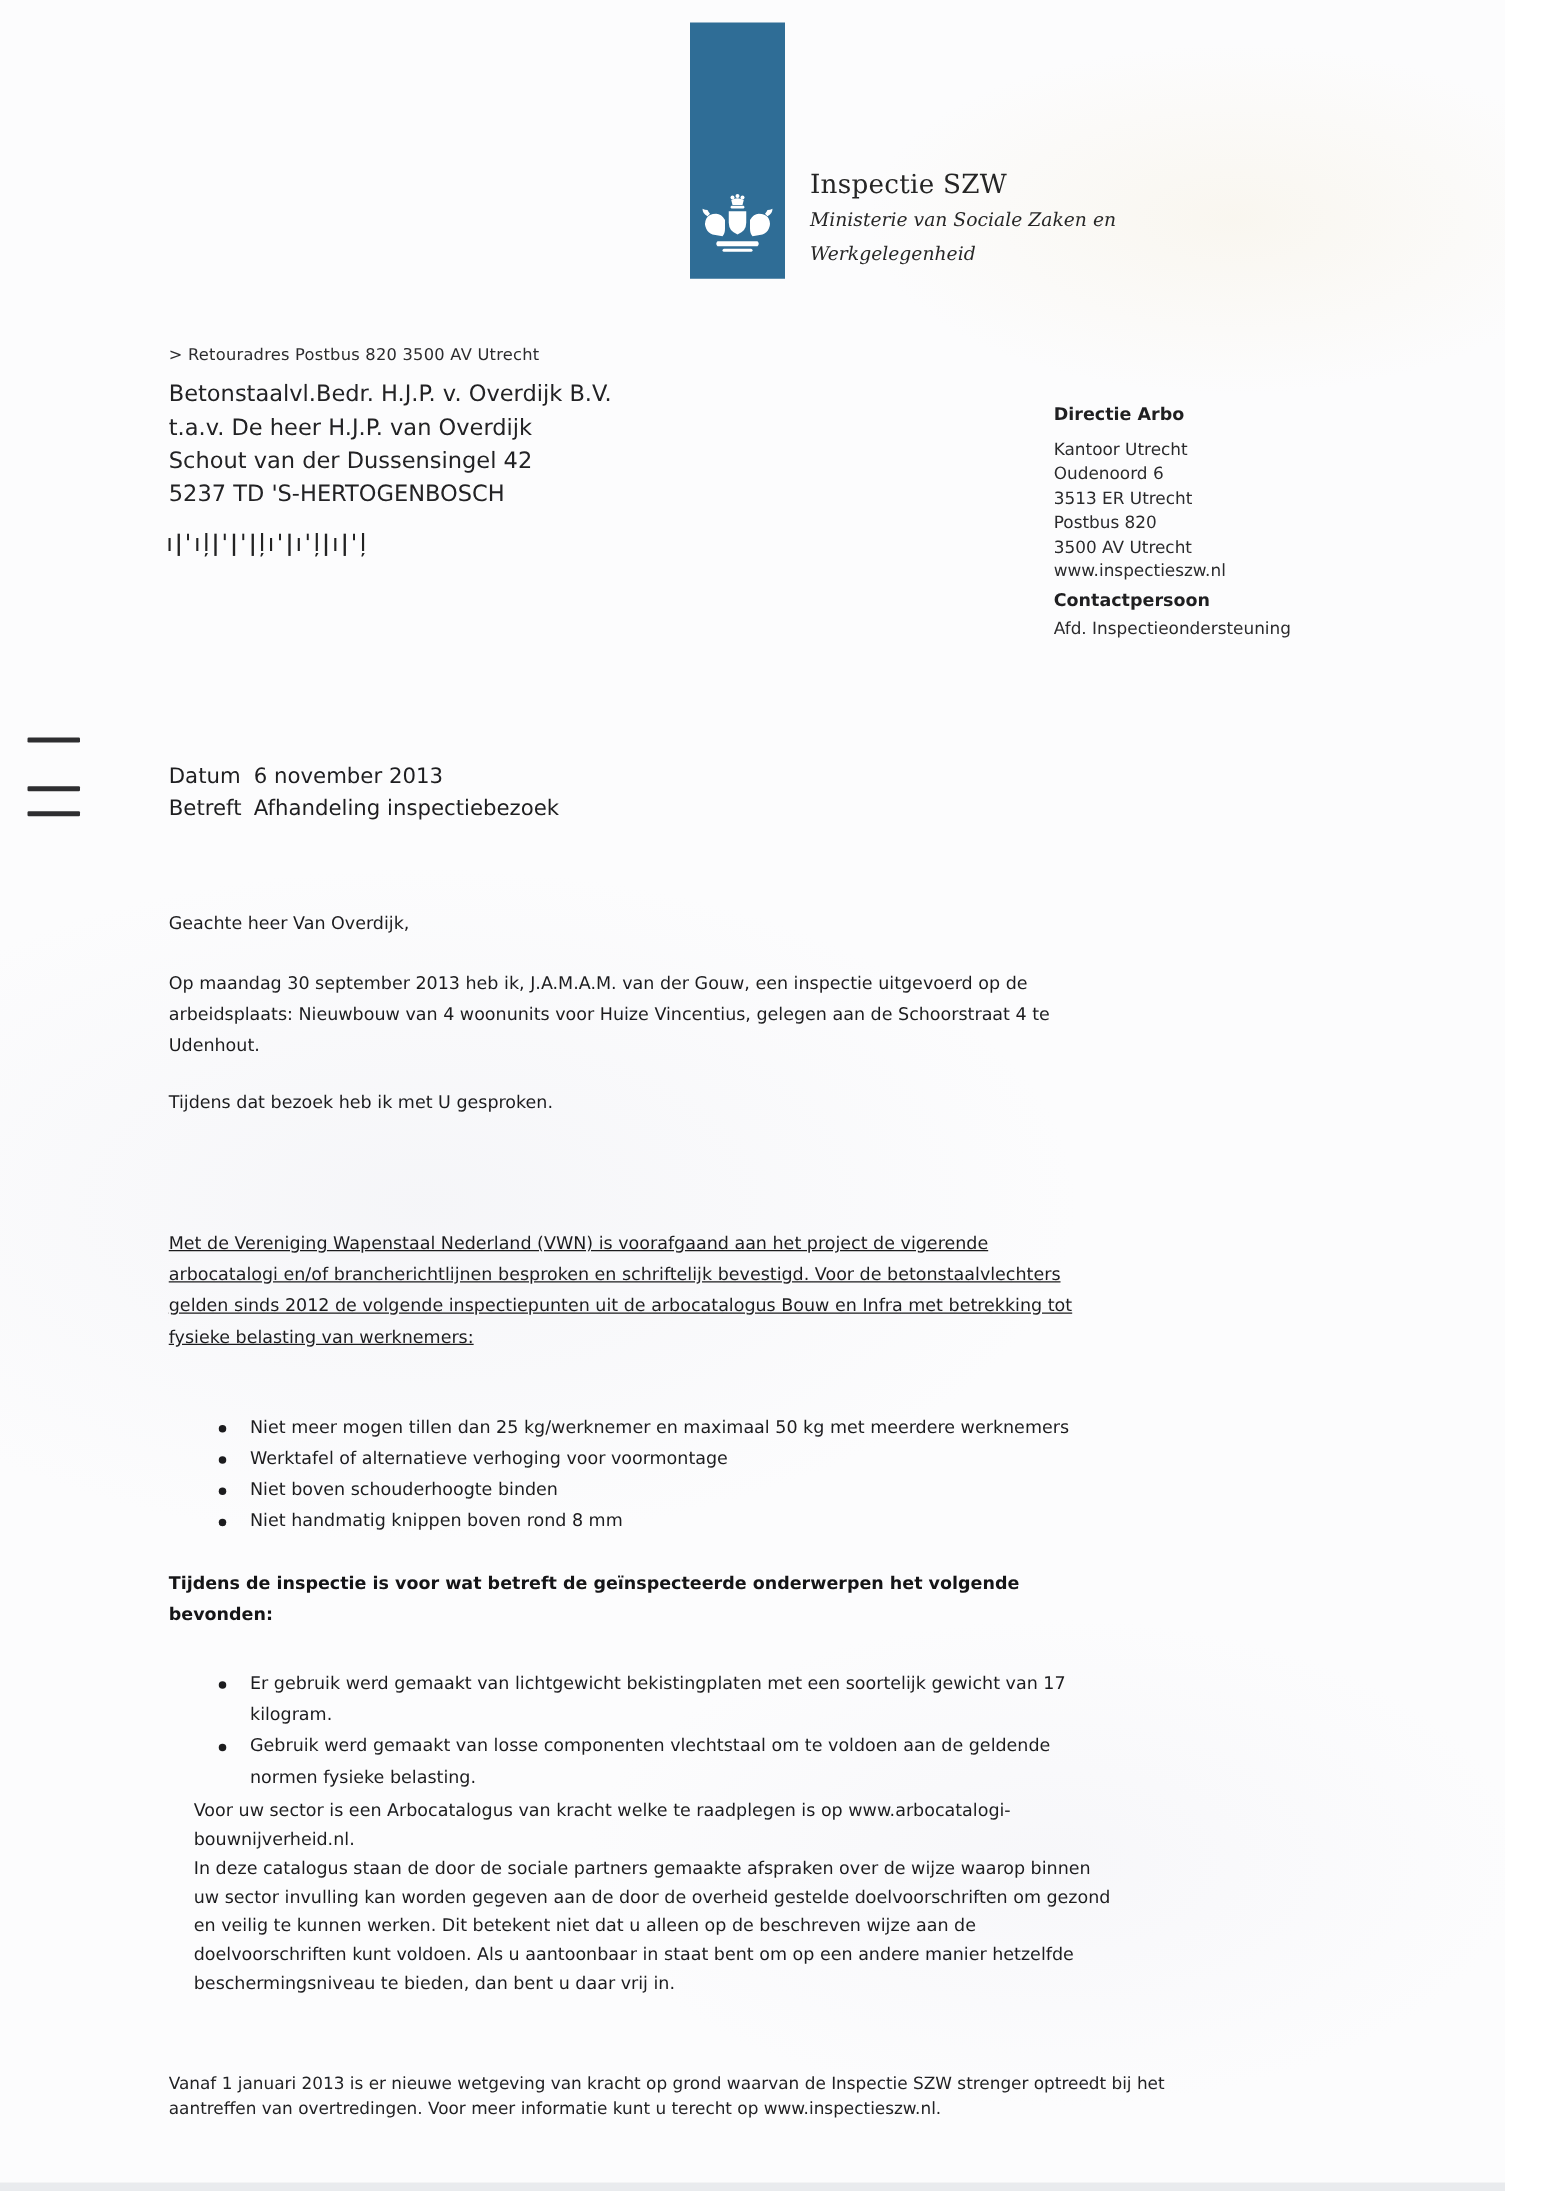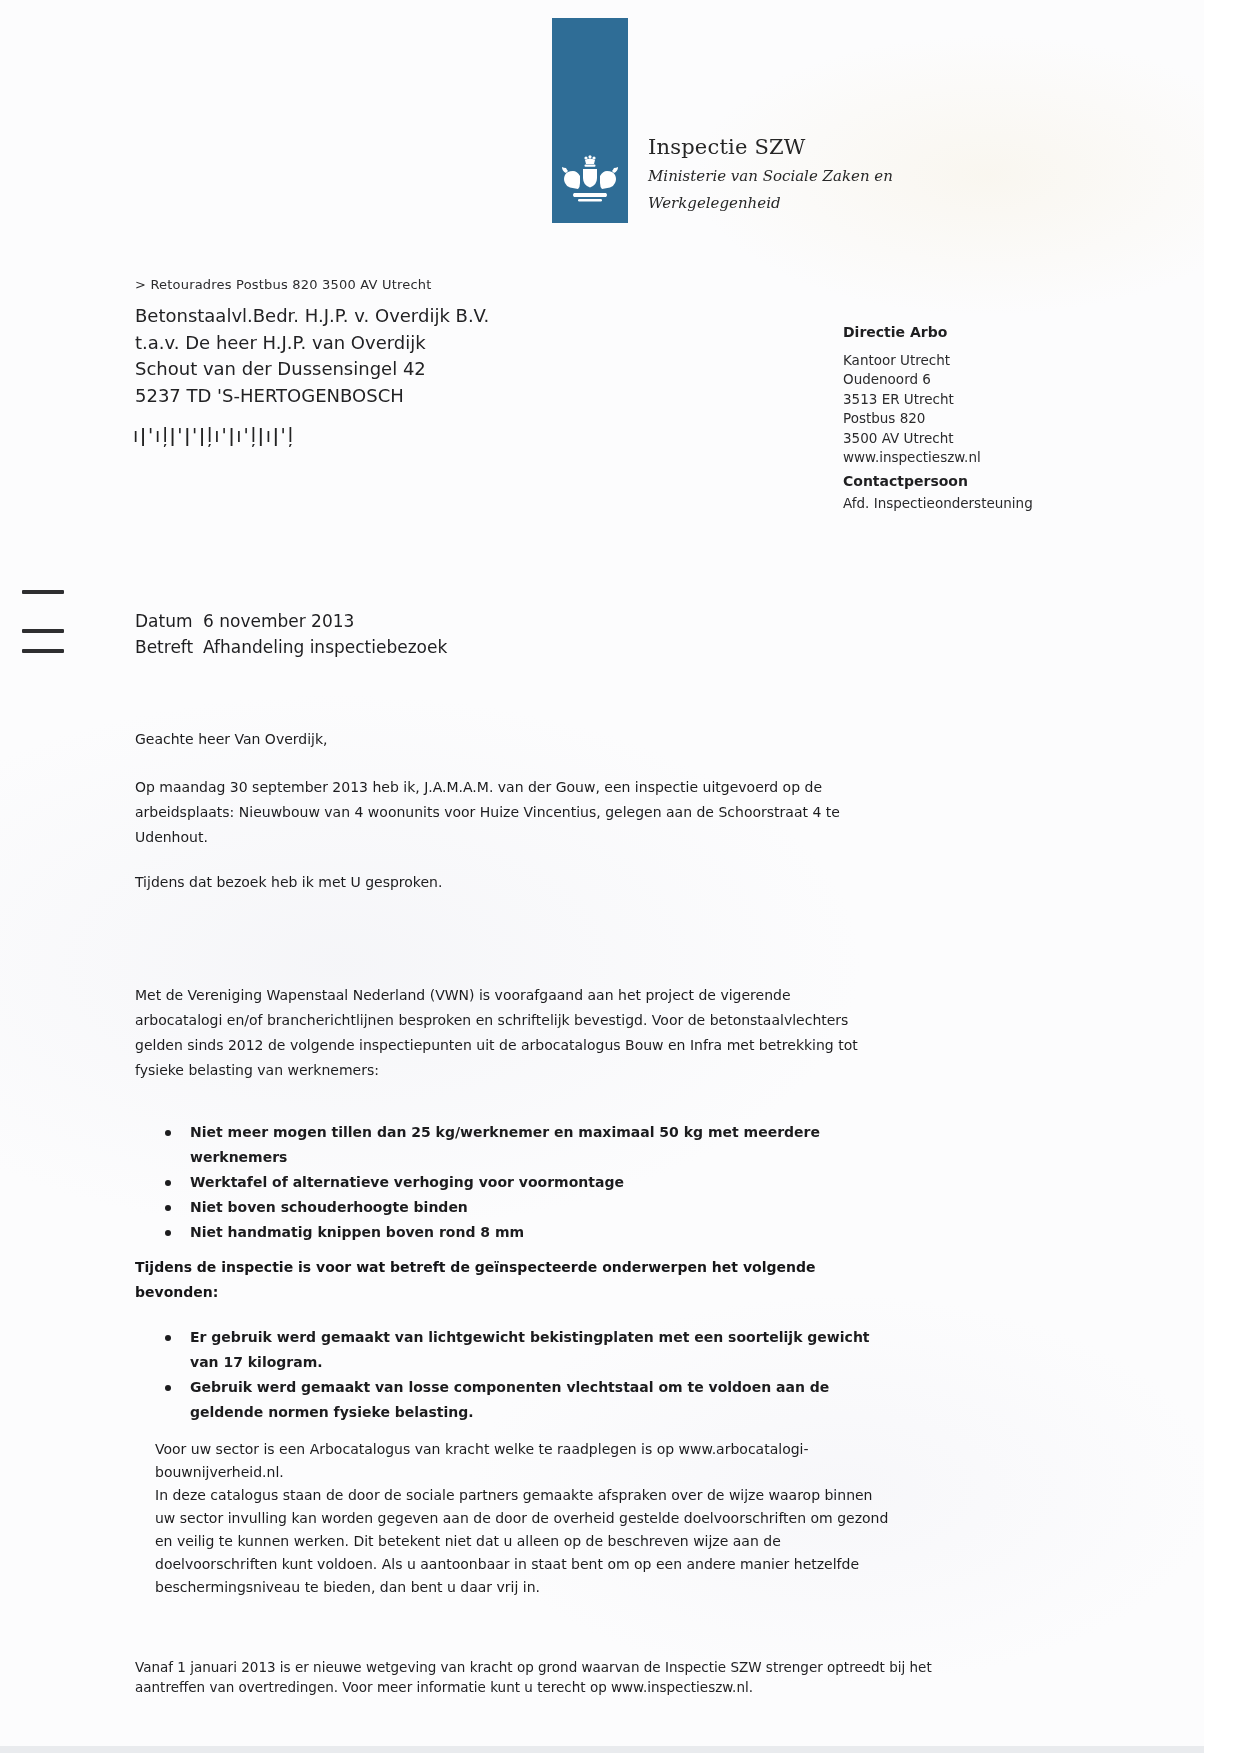--- a/index.html
+++ b/index.html
@@ -43,22 +43,22 @@
   .fold { left:22px; width:42px; height:4px; background:#2e2e30; border-radius:1px; }
   .fold.f1 { top:590px; } .fold.f2 { top:629px; } .fold.f3 { top:649px; }
 
   
   .meta { left:135px; top:609px; font-size:17px; line-height:25.5px; color:#1e1e20; }
   .meta .lbl { display:inline-block; width:68px; }
 
   
   .bodytxt { left:135px; width:742px; font-size:14px; line-height:25px; color:#1c1c1e; }
   .salutation { top:727px; }
-  .p1 { top:775px; } .p2 { top:870px; } .p3 { top:917px; } .p4 { top:983px; }
-  .blist { margin:2px; padding:0; list-style:none;font-weight:bold; }
+  .p1 { top:775px; } .p2 { top:870px; } .p3 { top:917px; } .p4 { top:983px;text-decoration:underline; }
+  .blist { margin:12px; padding:0; list-style:none; }
   .blist li { position:relative; padding-left:53px; }
   .blist li::before { content:""; position:absolute; left:28px; top:10px; width:6px; height:6px;
                       border-radius:50%; background:#1c1c1e; }
   .bullets1 { top:1118px; }
   .heading  { top:1255px; font-weight:bold; color:#151517; }
   .bullets2 { top:1323px; }
   .p5 { top:1438px; line-height:23px;margin-left:20px; }
   .footer { left:135px; top:1658px; width:820px; font-size:13.5px; line-height:19.5px; color:#222224; }
 </style>
 </head>

